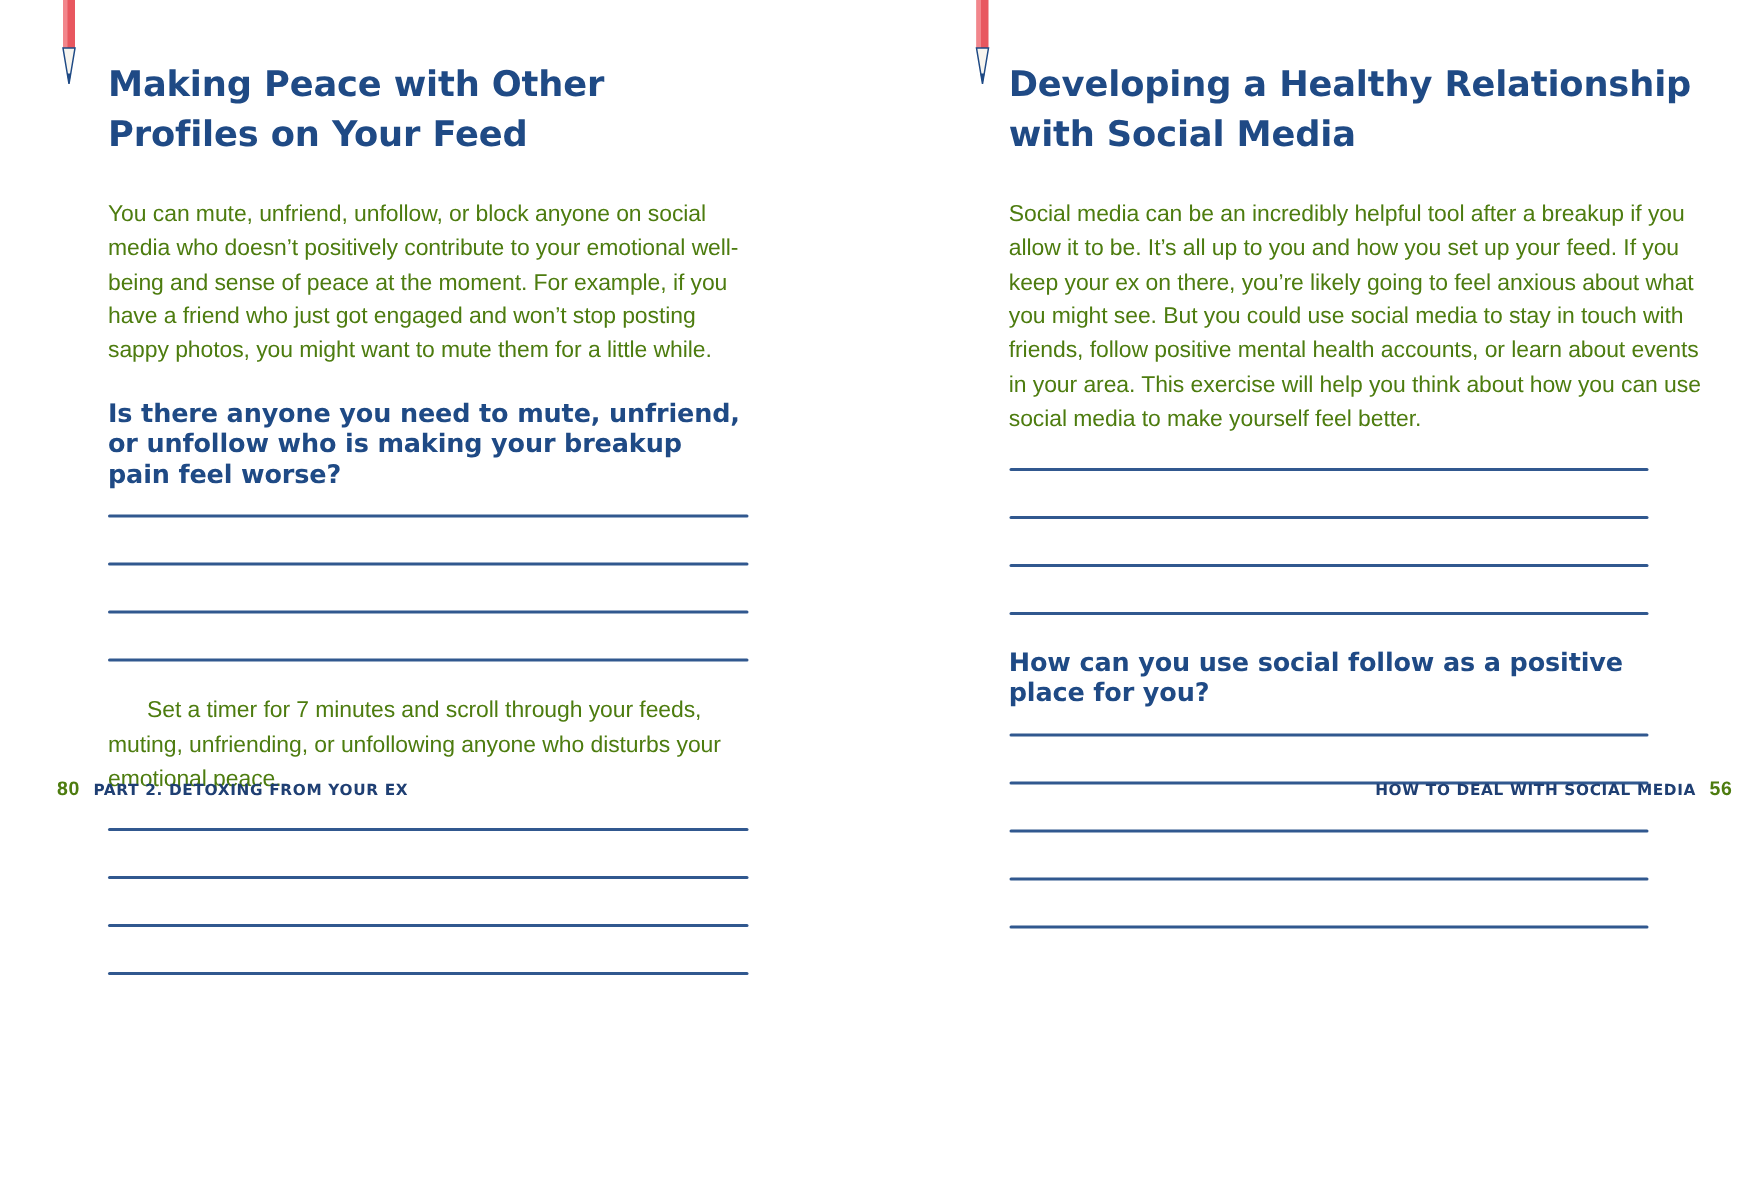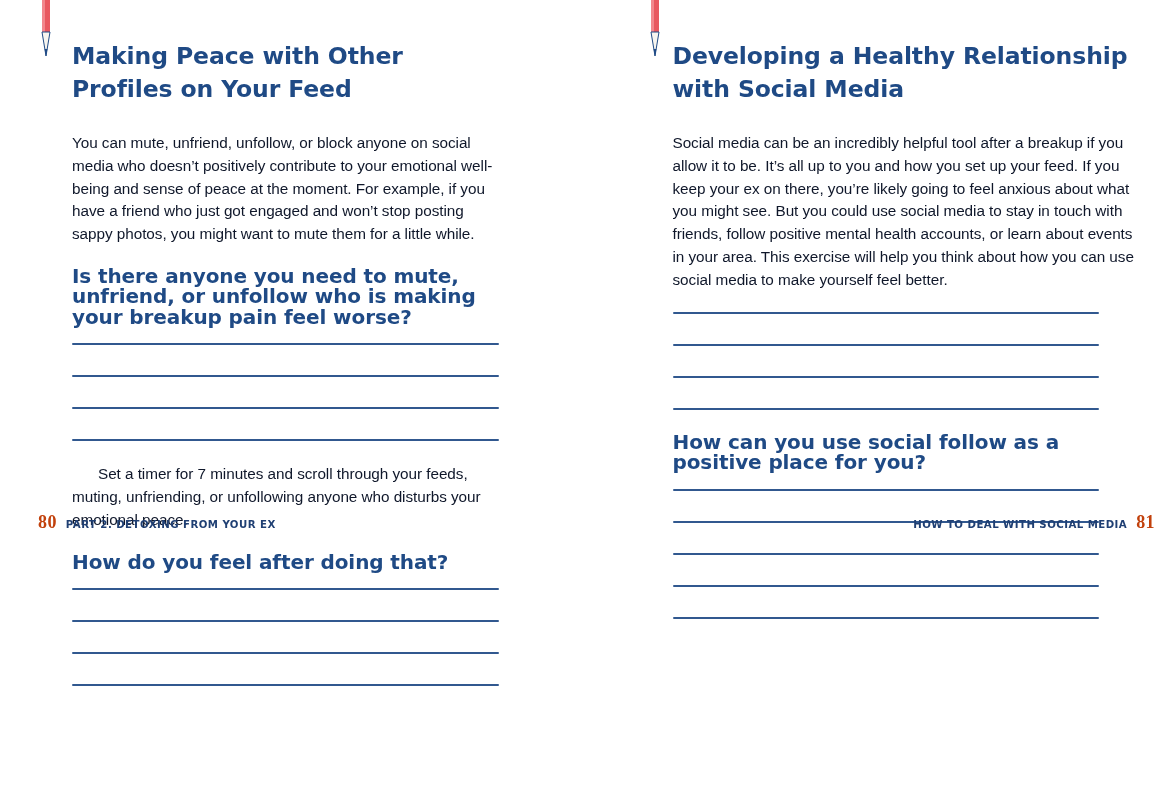--- a/index.html
+++ b/index.html
@@ -51,31 +51,31 @@
     line-height: 33px;
     color: #1f4a85;
     margin: 0 0 26px 0;
     letter-spacing: -0.1px;
   }
   .page-right h1.heading { margin-bottom: 26px; }
 
   p.body-text {
     font-size: 15.3px;
     line-height: 22.8px;
-    color: #0f172a;
+    color: #4d7c0f;
     margin: 0 0 20px 0;
     font-family: "Liberation Sans", sans-serif;
     letter-spacing: -0.05px;
   }
   p.body-text.indented { text-indent: 26px; }
 
   p.prompt {
     font-family: "DejaVu Sans", sans-serif;
     font-weight: bold;
-    font-size: 20px;
+    font-size: 17px;
     line-height: 20.5px;
     color: #1f4a85;
     margin: 4px 0 16px 0;
     letter-spacing: -0.1px;
   }
 
   .lines {
     margin: 0 0 22px 0;
   }
   .rule {
@@ -100,24 +100,24 @@
     letter-spacing: 0.4px;
     color: #1f4a85;
     font-weight: bold;
     display: flex;
     align-items: baseline;
     gap: 9px;
   }
   .footer-left { left: 38px; }
   .footer-right { right: 18px; }
   .folio {
-    color: #c2410c;
-    font-size: 18px;
-    font-weight: bold;
-    font-family: Liberation Serif, serif;
+    color: #4d7c0f;
+    font-size: 13px;
+    font-weight: bold;
+    font-family: Liberation Sans, sans-serif;
   }
   .running-head {
     text-transform: uppercase;
     font-size: 10.2px;
     letter-spacing: 0.45px;
     font-weight: bold;
     color: #1f3f73;
     text-align: right;
   }
 </style>
@@ -144,21 +144,20 @@
 
       <div class="lines lines-left">
         <div class="rule"></div>
         <div class="rule"></div>
         <div class="rule"></div>
         <div class="rule"></div>
       </div>
 
       <p class="body-text indented">Set a timer for 7 minutes and scroll through your feeds, muting, unfriending, or unfollowing anyone who disturbs your emotional peace.</p>
 
-      <p class="prompt">How do you feel after doing that?</p>
 
       <div class="lines lines-left">
         <div class="rule"></div>
         <div class="rule"></div>
         <div class="rule"></div>
         <div class="rule"></div>
       </div>
     </div>
 
     <div class="footer footer-left">
@@ -195,17 +194,17 @@
         <div class="rule"></div>
         <div class="rule"></div>
         <div class="rule"></div>
         <div class="rule"></div>
         <div class="rule"></div>
       </div>
     </div>
 
     <div class="footer footer-right">
       <span class="running-head">HOW TO DEAL WITH SOCIAL MEDIA</span>
-      <span class="folio">81</span>
+      <span class="folio">56</span>
     </div>
   </div>
 
 </div>
 
 </body></html>

